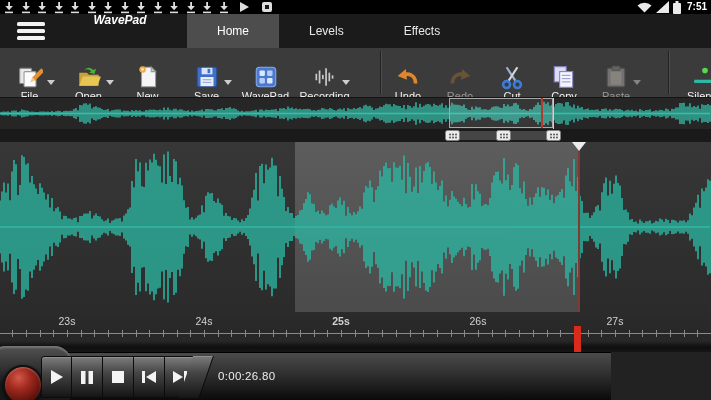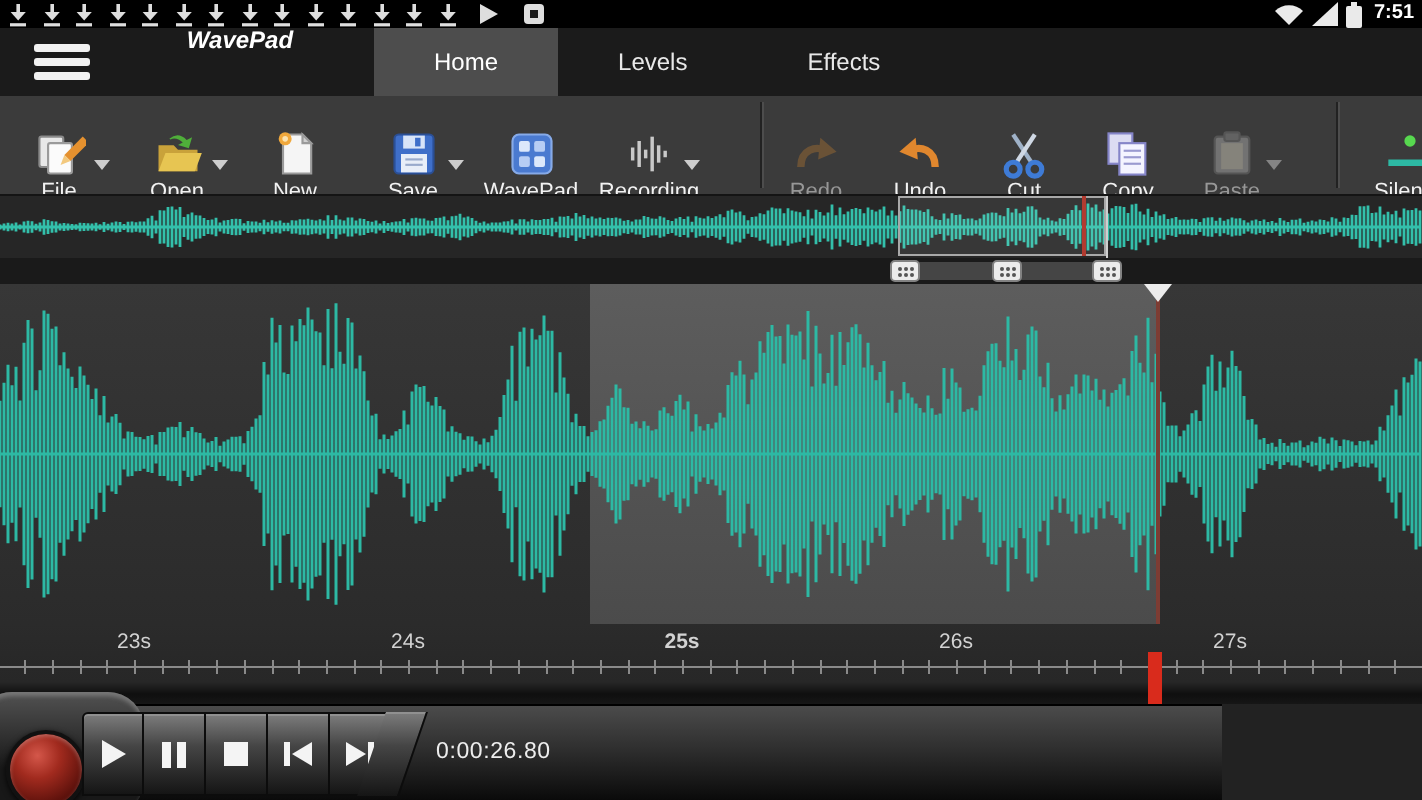--- a/index.html
+++ b/index.html
@@ -324,37 +324,37 @@
               <line x1="13" y1="4" x2="13" y2="20"></line>
               <line x1="16" y1="8" x2="16" y2="16"></line>
               <line x1="19" y1="10.5" x2="19" y2="13.5"></line>
             </g>
           </svg>
           <span class="caret"></span>
         </div>
         <div class="tb-label">Recording</div>
       </div>
       <div class="tb-sep m1"></div>
+      <div class="tb-btn g2">
+        <div class="tb-icon">
+          <svg viewBox="0 0 24 24" width="26" height="26">
+            <path d="M19 18 C19 10 12 8 7.5 10.5" fill="none" stroke="#e0872e" stroke-width="3.4"></path>
+            <polygon points="10,4.5 2.5,11 11,14.5" fill="#e0872e"></polygon>
+          </svg>
+        </div>
+        <div class="tb-label">Undo</div>
+      </div>
       <div class="tb-btn g2 disabled">
         <div class="tb-icon">
           <svg viewBox="0 0 24 24" width="26" height="26">
             <path d="M5 18 C5 10 12 8 16.5 10.5" fill="none" stroke="#9a6a33" stroke-width="3.4"></path>
             <polygon points="14,4.5 21.5,11 13,14.5" fill="#9a6a33"></polygon>
           </svg>
         </div>
         <div class="tb-label">Redo</div>
-      </div>
-      <div class="tb-btn g2">
-        <div class="tb-icon">
-          <svg viewBox="0 0 24 24" width="26" height="26">
-            <path d="M19 18 C19 10 12 8 7.5 10.5" fill="none" stroke="#e0872e" stroke-width="3.4"></path>
-            <polygon points="10,4.5 2.5,11 11,14.5" fill="#e0872e"></polygon>
-          </svg>
-        </div>
-        <div class="tb-label">Undo</div>
       </div>
       <div class="tb-btn g2">
         <div class="tb-icon">
           <svg viewBox="0 0 24 24" width="26" height="26">
             <line x1="7" y1="3" x2="15.5" y2="16" stroke="#9fb2c8" stroke-width="2"></line>
             <line x1="17" y1="3" x2="8.5" y2="16" stroke="#cfd8e4" stroke-width="2"></line>
             <circle cx="7" cy="19" r="3.2" fill="none" stroke="#3e7bd6" stroke-width="2.4"></circle>
             <circle cx="17" cy="19" r="3.2" fill="none" stroke="#3e7bd6" stroke-width="2.4"></circle>
           </svg>
         </div>

